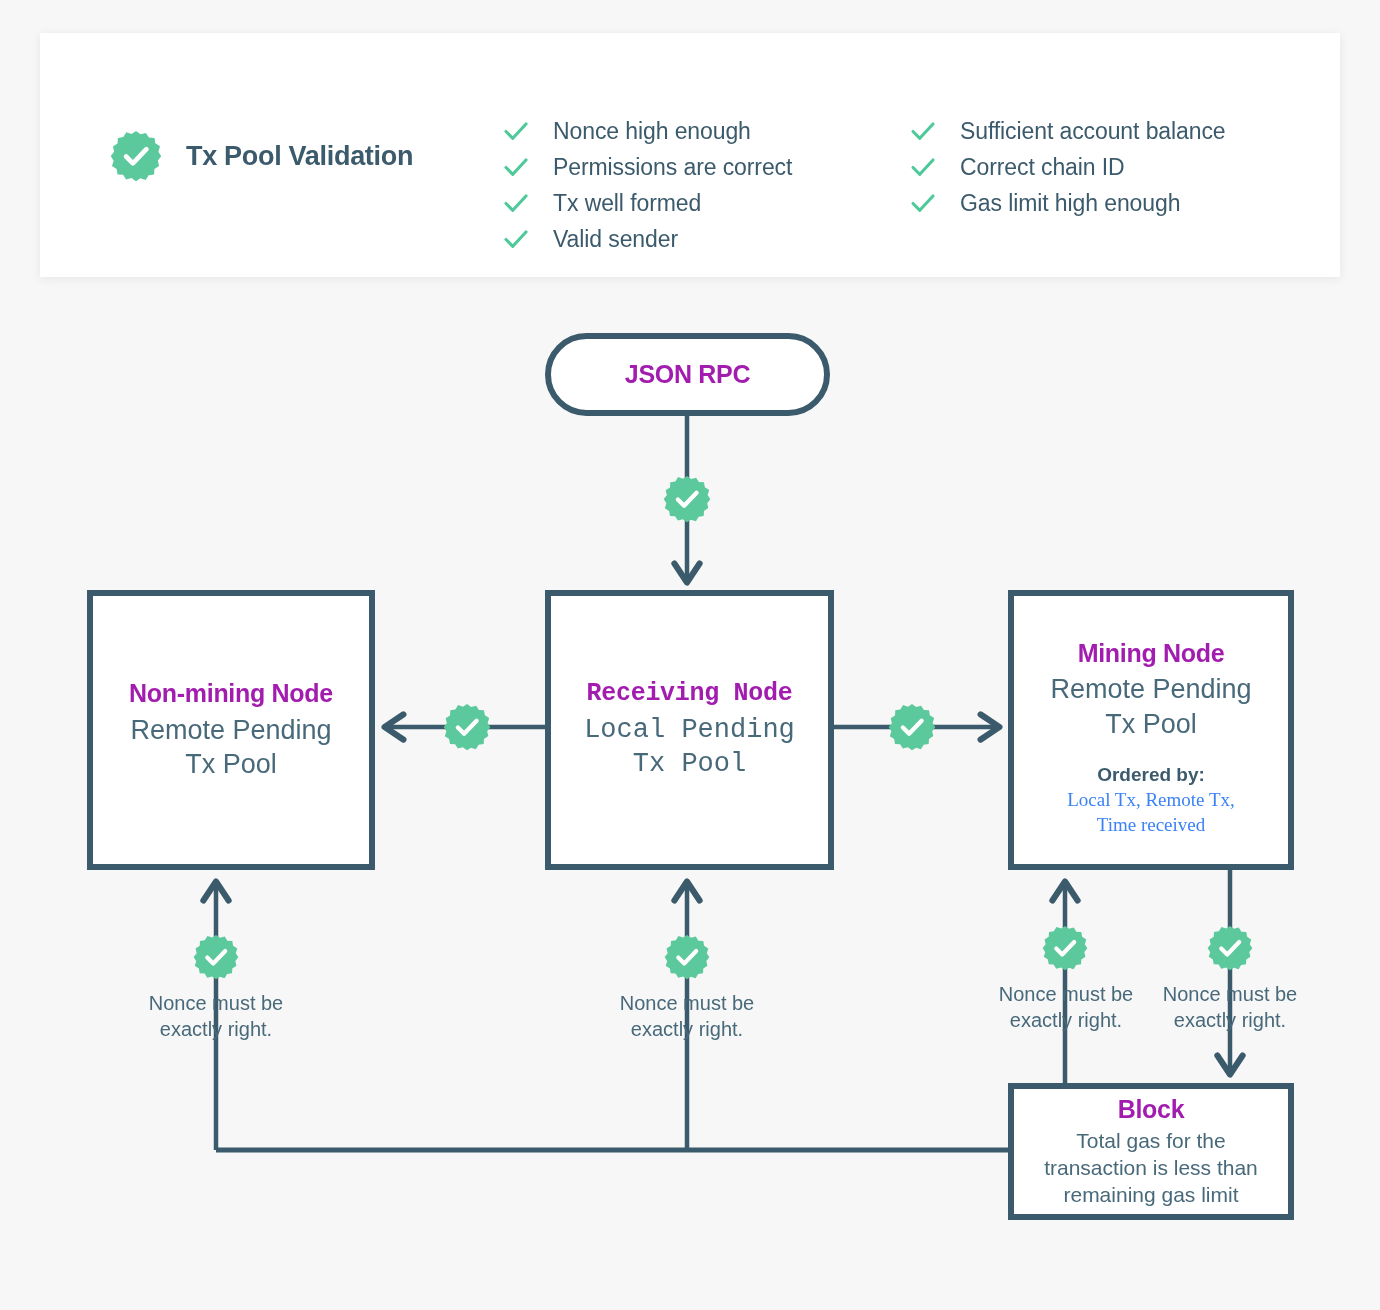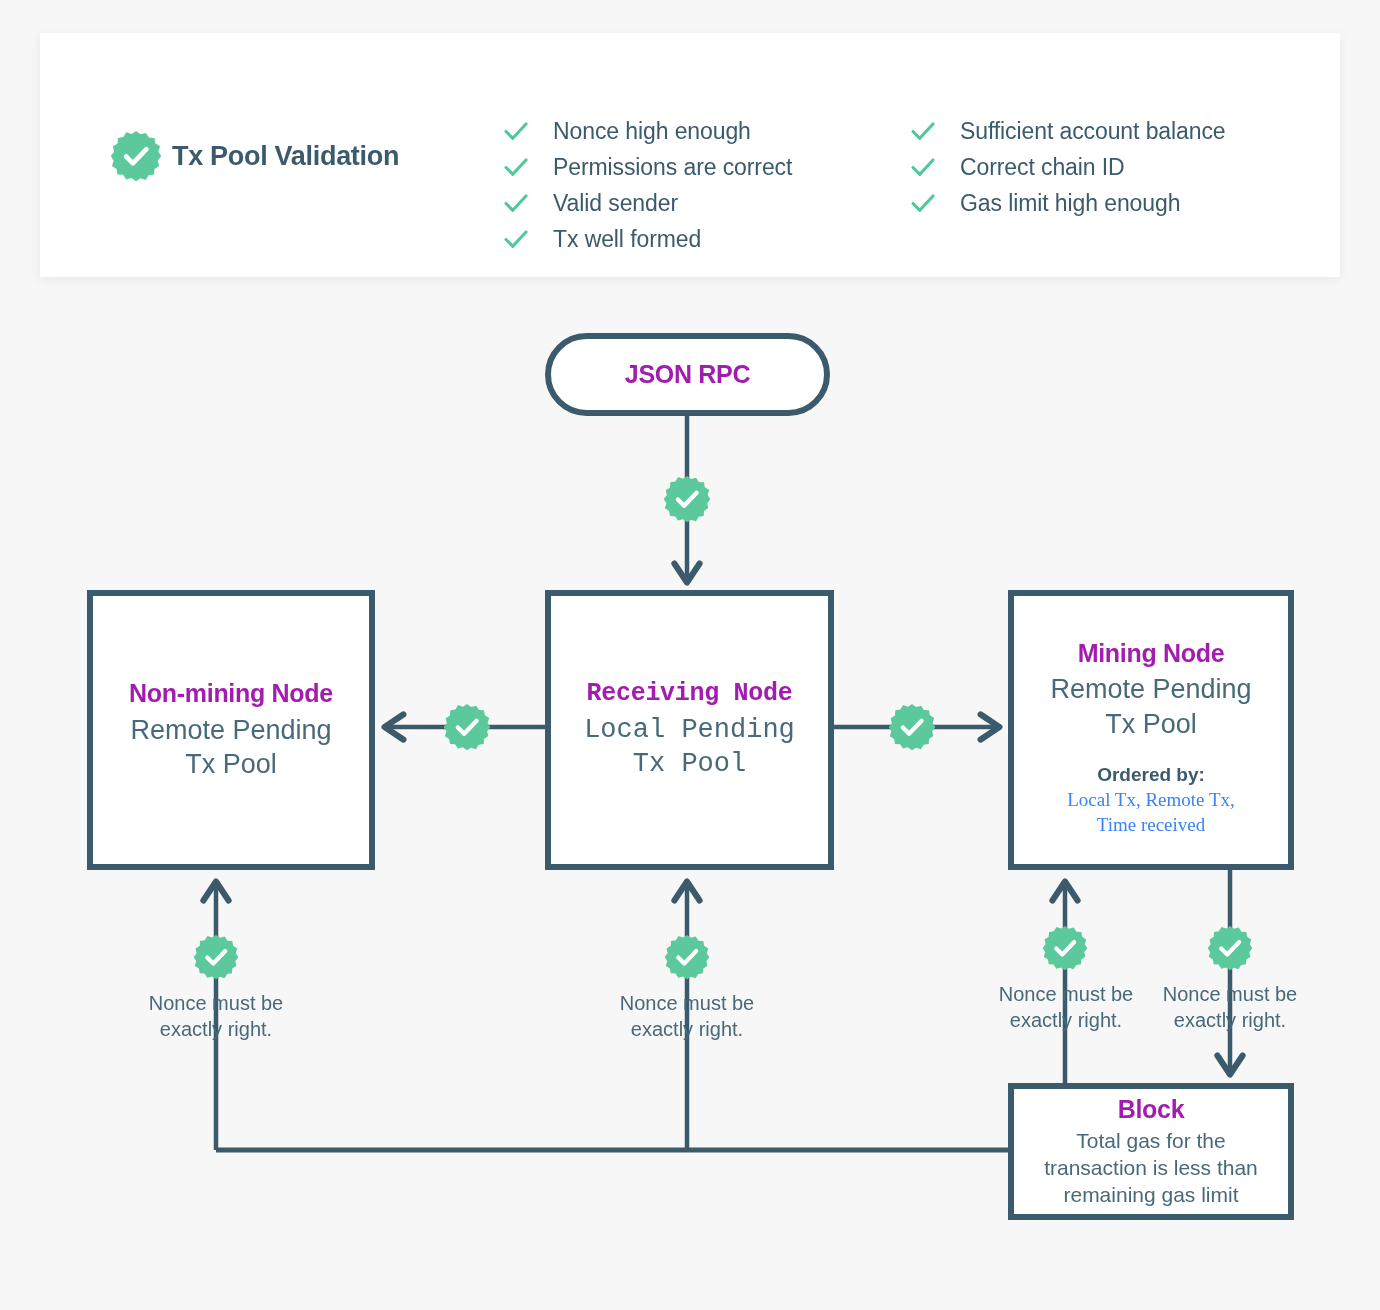--- a/index.html
+++ b/index.html
@@ -26,21 +26,21 @@
     background: #ffffff;
     box-shadow: 0 2px 10px rgba(0,0,0,0.07);
     box-sizing: border-box;
   }
   #validation-title-group {
     position: absolute;
     left: 70px;
     top: 97px;
     display: flex;
     align-items: center;
-    gap: 10px;
+    gap: 24px;
   }
   #validation-title-group .title-text {
     font-size: 27px;
     font-weight: bold;
     letter-spacing: -0.3px;
     color: #3b5a6b;
     white-space: nowrap;
   }
 
   .seal {
@@ -186,27 +186,27 @@
     <div class="check-row">
       <span class="tick"><svg width="26" height="22" viewBox="0 0 26 22">
             <path fill="none" stroke="#4ec99a" stroke-width="3.1" stroke-linecap="round" stroke-linejoin="round" d="M3 11.5 L9.8 18.3 L23 4"></path>
           </svg></span>
       <span class="ctext">Permissions are correct</span>
     </div>
     <div class="check-row">
       <span class="tick"><svg width="26" height="22" viewBox="0 0 26 22">
             <path fill="none" stroke="#4ec99a" stroke-width="3.1" stroke-linecap="round" stroke-linejoin="round" d="M3 11.5 L9.8 18.3 L23 4"></path>
           </svg></span>
+      <span class="ctext">Tx well formed</span>
+    </div>
+    <div class="check-row">
+      <span class="tick"><svg width="26" height="22" viewBox="0 0 26 22">
+            <path fill="none" stroke="#4ec99a" stroke-width="3.1" stroke-linecap="round" stroke-linejoin="round" d="M3 11.5 L9.8 18.3 L23 4"></path>
+          </svg></span>
       <span class="ctext">Valid sender</span>
-    </div>
-    <div class="check-row">
-      <span class="tick"><svg width="26" height="22" viewBox="0 0 26 22">
-            <path fill="none" stroke="#4ec99a" stroke-width="3.1" stroke-linecap="round" stroke-linejoin="round" d="M3 11.5 L9.8 18.3 L23 4"></path>
-          </svg></span>
-      <span class="ctext">Tx well formed</span>
     </div>
   </div>
 
   <div class="check-col" id="check-col-right">
     <div class="check-row">
       <span class="tick"><svg width="26" height="22" viewBox="0 0 26 22">
             <path fill="none" stroke="#4ec99a" stroke-width="3.1" stroke-linecap="round" stroke-linejoin="round" d="M3 11.5 L9.8 18.3 L23 4"></path>
           </svg></span>
       <span class="ctext">Sufficient account balance</span>
     </div>

